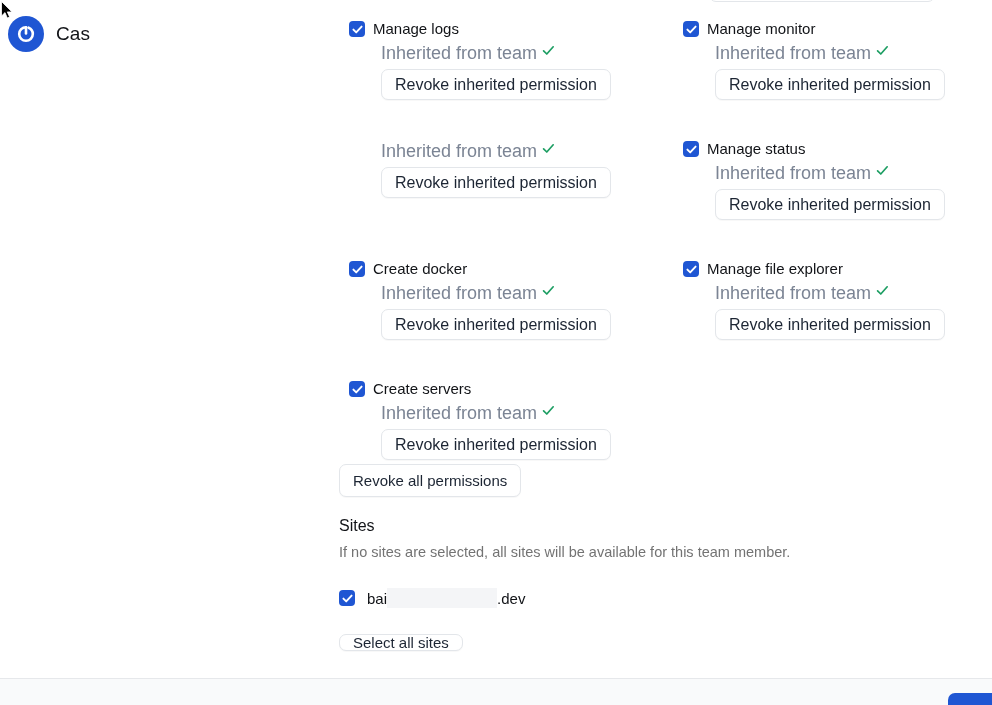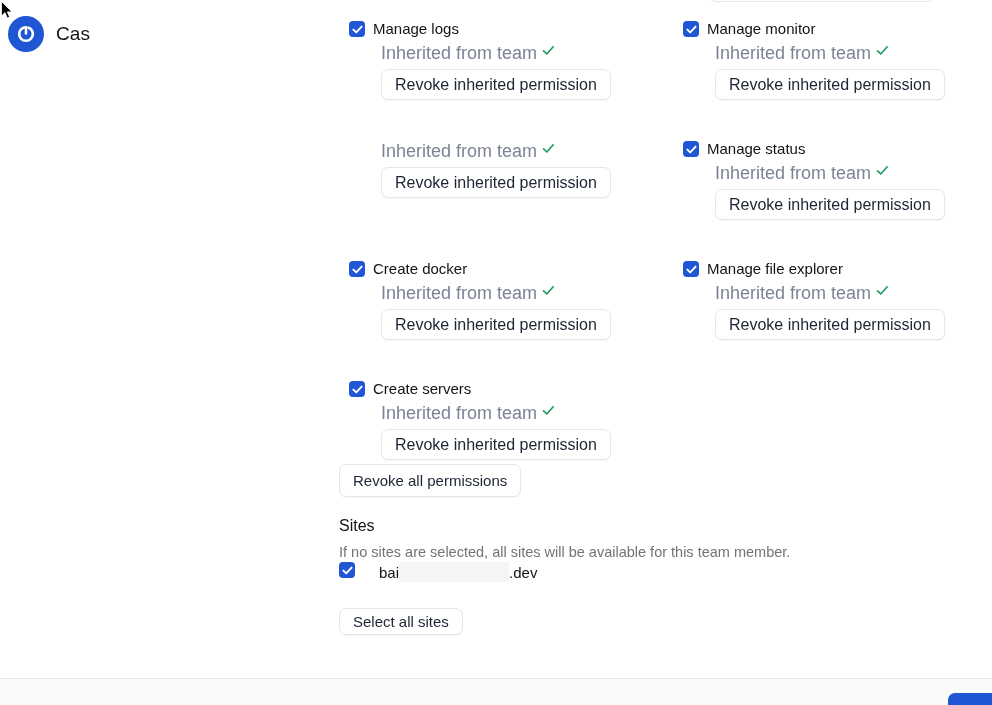--- a/index.html
+++ b/index.html
@@ -183,40 +183,41 @@
     line-height: 22px;
   }
   .sites-desc {
     font-size: 14.5px;
     color: #737373;
     line-height: 20px;
     margin: 0;
   }
   .site-row {
     display: flex;
-    align-items: flex-start;
-    gap: 24px;
+    align-items: center;
+    gap: 12px;
+    margin-top: 26px;
     height: 20px;
   }
   .site-name {
     font-size: 15px;
     color: #111317;
     display: flex;
     align-items: center;
   }
   .redacted {
     display: inline-block;
     width: 110px;
     height: 20px;
     background: #f4f5f7;
     vertical-align: middle;
   }
   .btn-selectall-sites {
     margin-top: 26px;
-    height: 27px;
+    height: 17px;
     font-size: 15px;
   }
 
   
   .footer {
     position: absolute;
     left: 0;
     right: 0;
     top: 678px;
     height: 27px;

